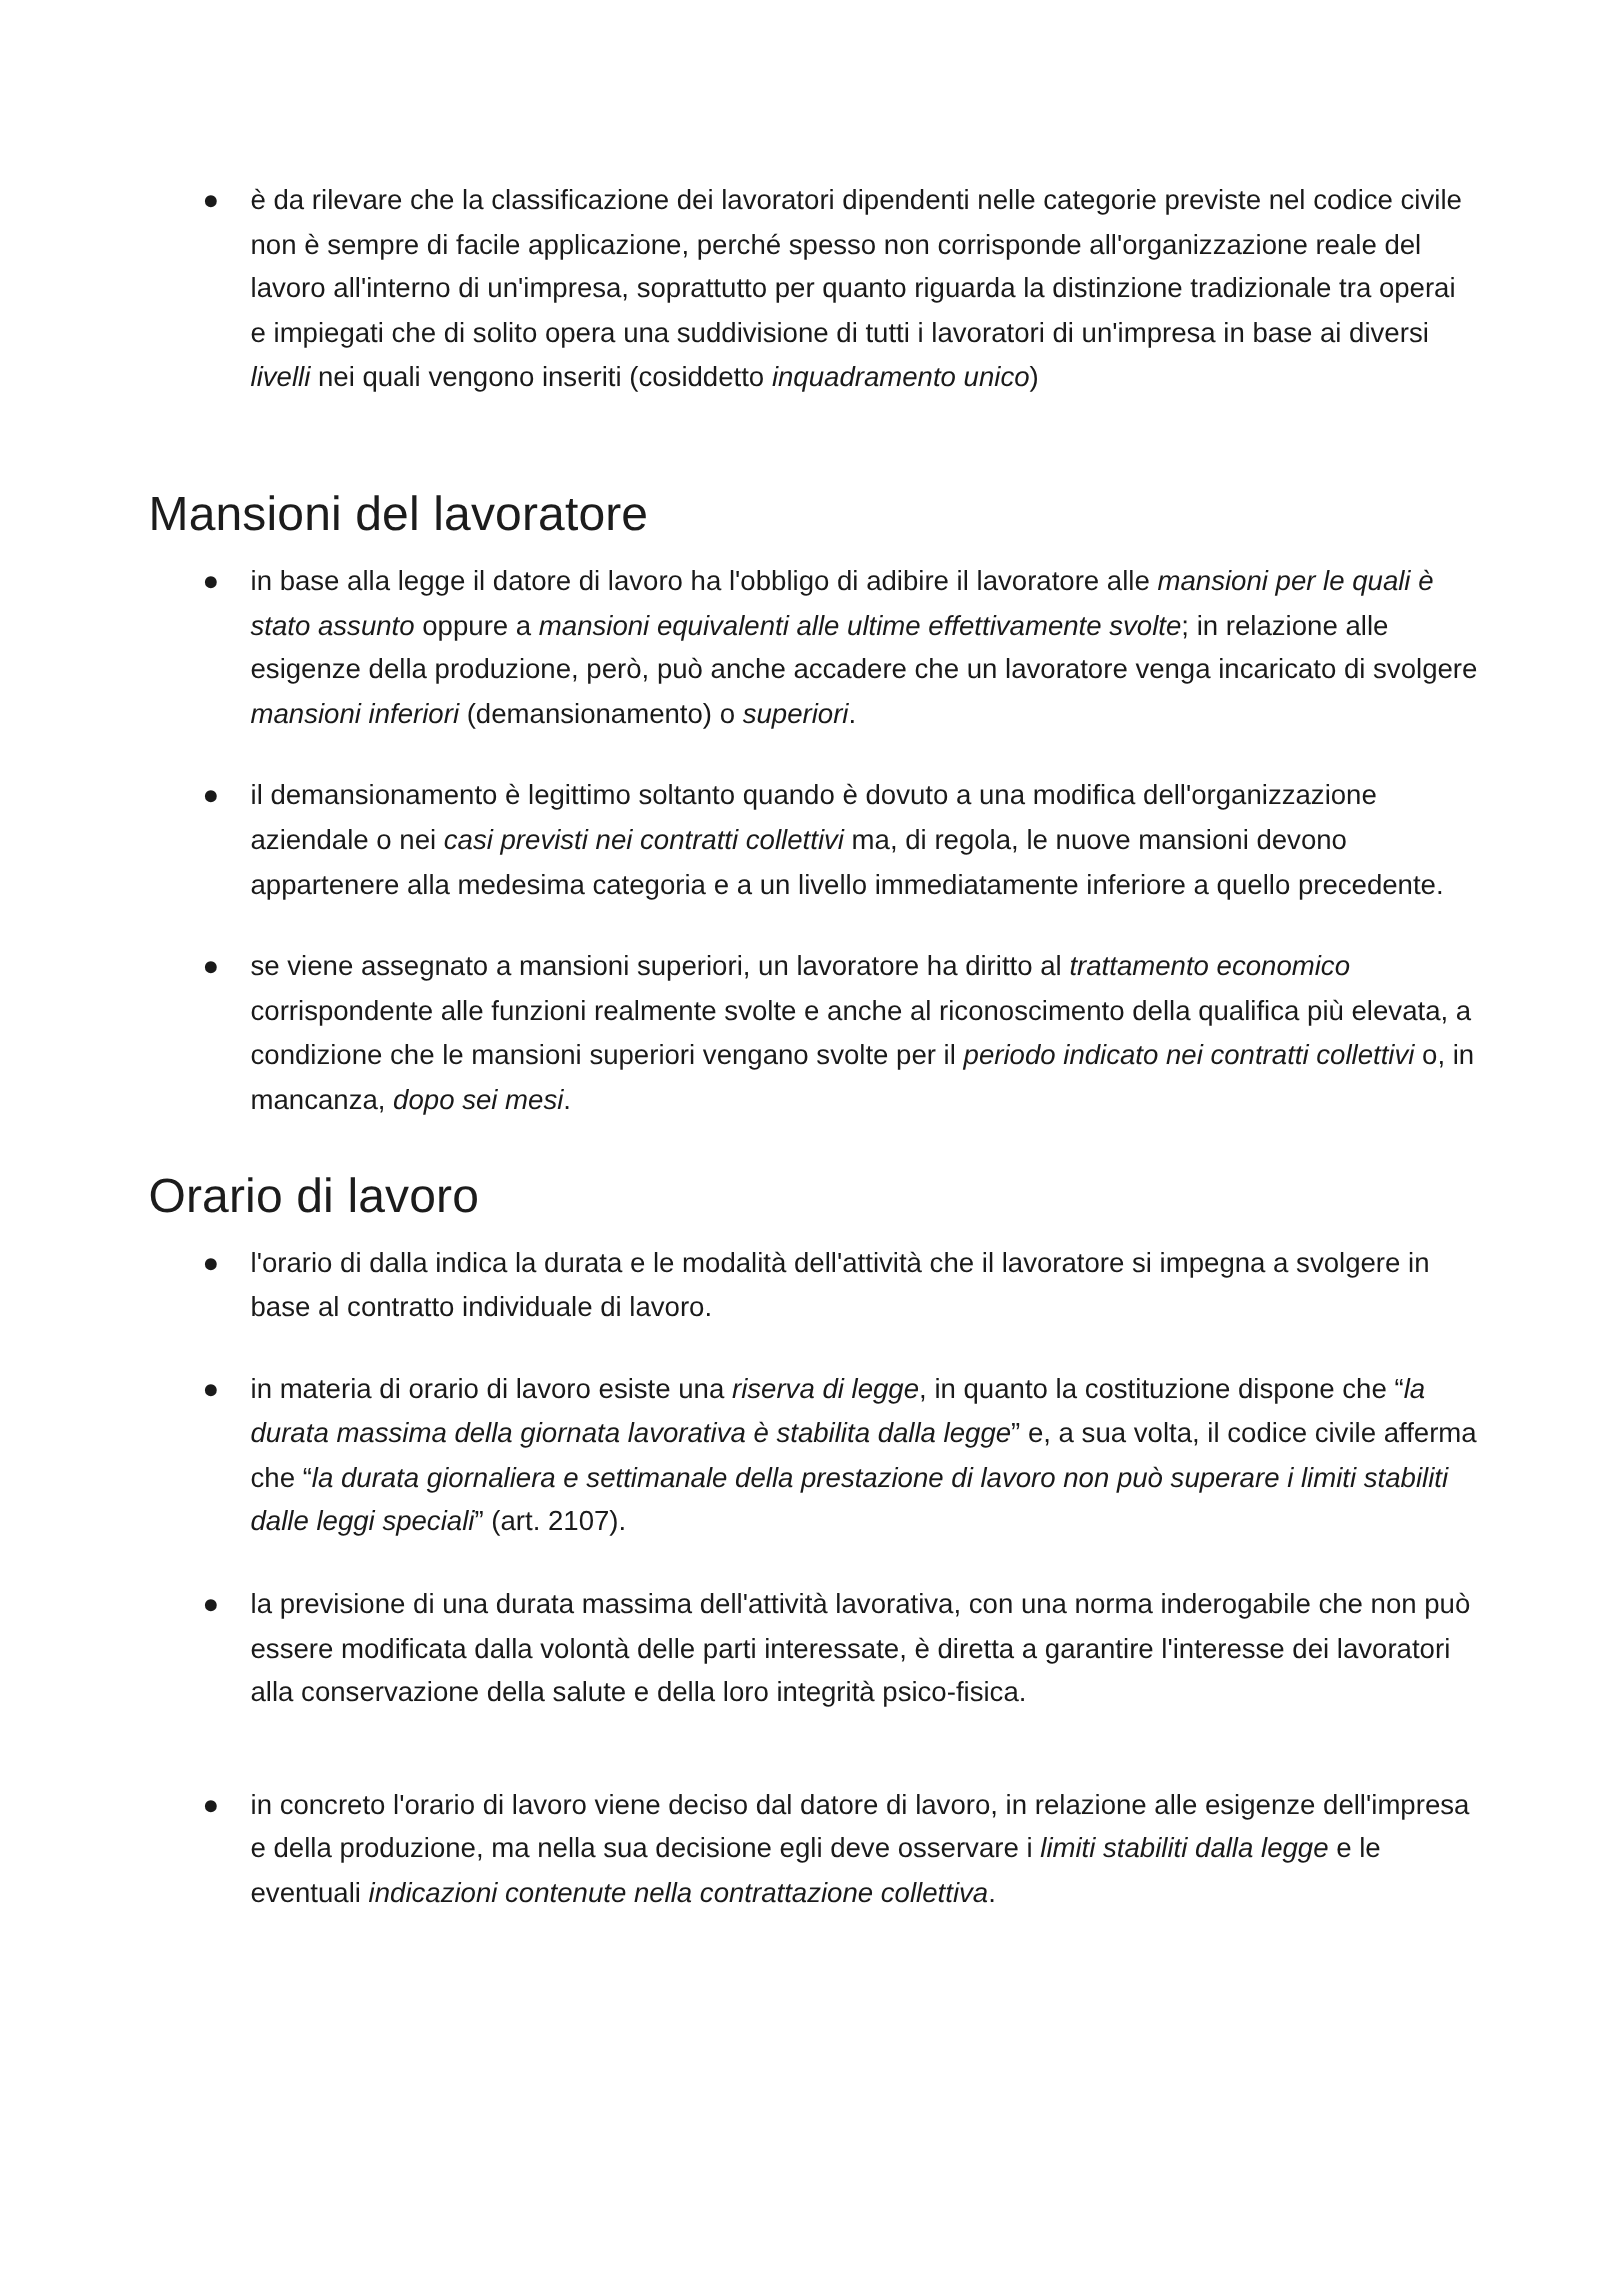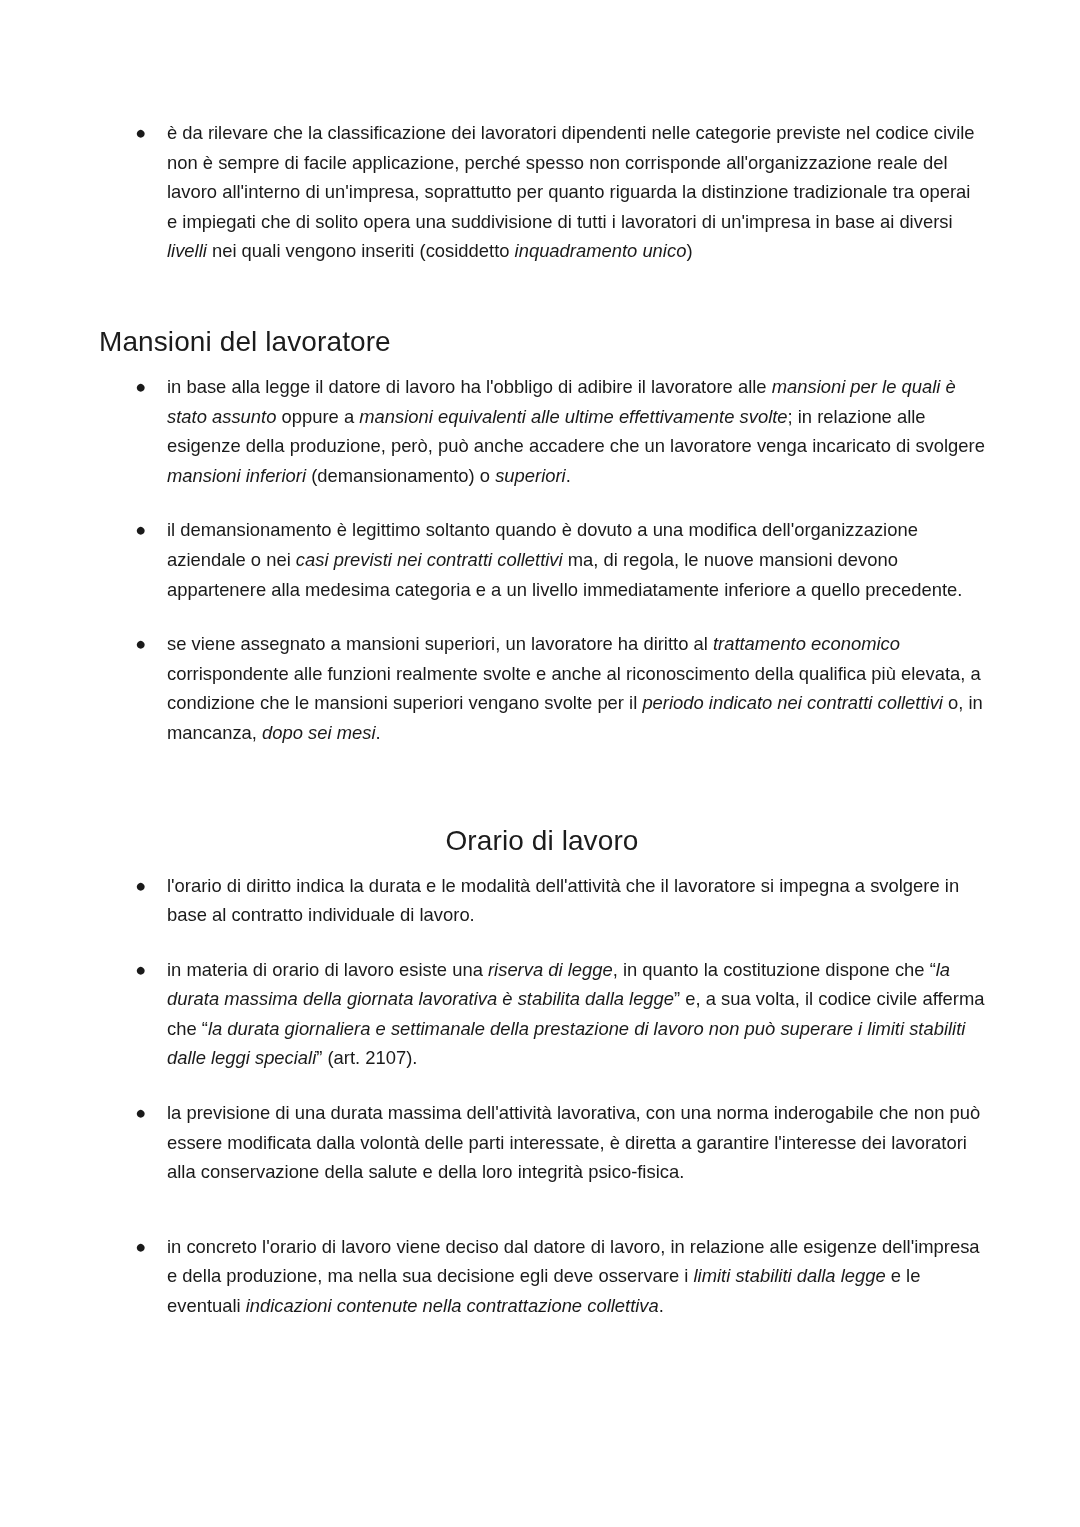--- a/index.html
+++ b/index.html
@@ -20,30 +20,30 @@
   }
   .content {
     position: absolute;
     left: 99px;
     top: 118px;
     width: 886px;
   }
 
   
   .heading {
-    font-size: 28px;
+    font-size: 32px;
     font-weight: 400;
     line-height: 32px;
     color: #1c1c1c;
     letter-spacing: 0.1px;
     margin: 0;
     padding: 0;
   }
   .heading-mansioni { margin-top: 60px; margin-bottom: 14px; }
-  .heading-orario   { margin-top: 77px; margin-bottom: 14px; text-align: center; }
+  .heading-orario   { margin-top: 33px; margin-bottom: 14px; }
 
   
   ul.bullets {
     list-style: none;
     margin: 0;
     padding: 0;
   }
   ul.bullets > li {
     position: relative;
     padding-left: 68px;
@@ -79,19 +79,19 @@
         <li><span class="bullet-mark">●</span><span class="ptext"><span>è da rilevare che la classificazione dei lavoratori dipendenti nelle categorie previste nel codice civile non è sempre di facile applicazione, perché spesso non corrisponde all'organizzazione reale del lavoro all'interno di un'impresa, soprattutto per quanto riguarda la distinzione tradizionale tra operai e impiegati che di solito opera una suddivisione di tutti i lavoratori di un'impresa in base ai diversi </span><span class="it">livelli</span><span> nei quali vengono inseriti (cosiddetto </span><span class="it">inquadramento unico</span><span>)</span></span></li>
       </ul>
       <h2 class="heading heading-mansioni">Mansioni del lavoratore</h2>
       <ul class="bullets">
         <li><span class="bullet-mark">●</span><span class="ptext"><span>in base alla legge il datore di lavoro ha l'obbligo di adibire il lavoratore alle </span><span class="it">mansioni per le quali è stato assunto</span><span> oppure a </span><span class="it">mansioni equivalenti alle ultime effettivamente svolte</span><span>; in relazione alle esigenze della produzione, però, può anche accadere che un lavoratore venga incaricato di svolgere </span><span class="it">mansioni inferiori</span><span> (demansionamento) o </span><span class="it">superiori</span><span>.</span></span></li>
         <li><span class="bullet-mark">●</span><span class="ptext"><span>il </span><span class="bd">demansionamento</span><span> è legittimo soltanto quando è dovuto a una </span><span class="bd">modifica dell'organizzazione aziendale</span><span> o nei </span><span class="it">casi previsti nei contratti collettivi</span><span> ma, di regola, le nuove mansioni devono appartenere alla </span><span class="bd">medesima categoria</span><span> e a un </span><span class="bd">livello</span><span> immediatamente </span><span class="bd">inferiore</span><span> a quello precedente.</span></span></li>
         <li><span class="bullet-mark">●</span><span class="ptext"><span>se viene assegnato a </span><span class="bd">mansioni superiori</span><span>, un lavoratore ha diritto al </span><span class="it">trattamento economico</span><span> corrispondente alle funzioni realmente svolte e anche al </span><span class="bd">riconoscimento della qualifica più elevata</span><span>, a condizione che le mansioni superiori vengano svolte per il </span><span class="it">periodo indicato nei contratti collettivi</span><span> o, in mancanza, </span><span class="it">dopo sei mesi</span><span>.</span></span></li>
       </ul>
       <h2 class="heading heading-orario">Orario di lavoro</h2>
       <ul class="bullets">
-        <li><span class="bullet-mark">●</span><span class="ptext"><span class="bd">l'orario di diritto</span><span> indica la durata e le modalità dell'attività che il lavoratore si impegna a svolgere in base al contratto individuale di lavoro.</span></span></li>
+        <li><span class="bullet-mark">●</span><span class="ptext"><span class="bd">l'orario di dalla</span><span> indica la durata e le modalità dell'attività che il lavoratore si impegna a svolgere in base al contratto individuale di lavoro.</span></span></li>
         <li><span class="bullet-mark">●</span><span class="ptext"><span>in materia di orario di lavoro esiste una </span><span class="it">riserva di legge</span><span>, in quanto la costituzione dispone che “</span><span class="it">la durata massima della giornata lavorativa è stabilita dalla legge</span><span>” e, a sua volta, il codice civile afferma che “</span><span class="it">la durata giornaliera e settimanale della prestazione di lavoro non può superare i limiti stabiliti dalle leggi speciali</span><span>” (art. 2107).</span></span></li>
         <li><span class="bullet-mark">●</span><span class="ptext"><span>la previsione di una durata massima dell'attività lavorativa, con una norma inderogabile che non può essere modificata dalla volontà delle parti interessate, è diretta a garantire l'interesse dei lavoratori alla conservazione della salute e della loro integrità psico-fisica.</span></span></li>
         <li class="gap-before"><span class="bullet-mark">●</span><span class="ptext"><span>in concreto l'orario di lavoro viene deciso dal datore di lavoro, in relazione alle esigenze dell'impresa e della produzione, ma nella sua decisione egli deve osservare i </span><span class="it">limiti stabiliti dalla legge</span><span> e le eventuali </span><span class="it">indicazioni contenute nella contrattazione collettiva</span><span>.</span></span></li>
       </ul>
     </div>
 </div>
 
 </body></html>

